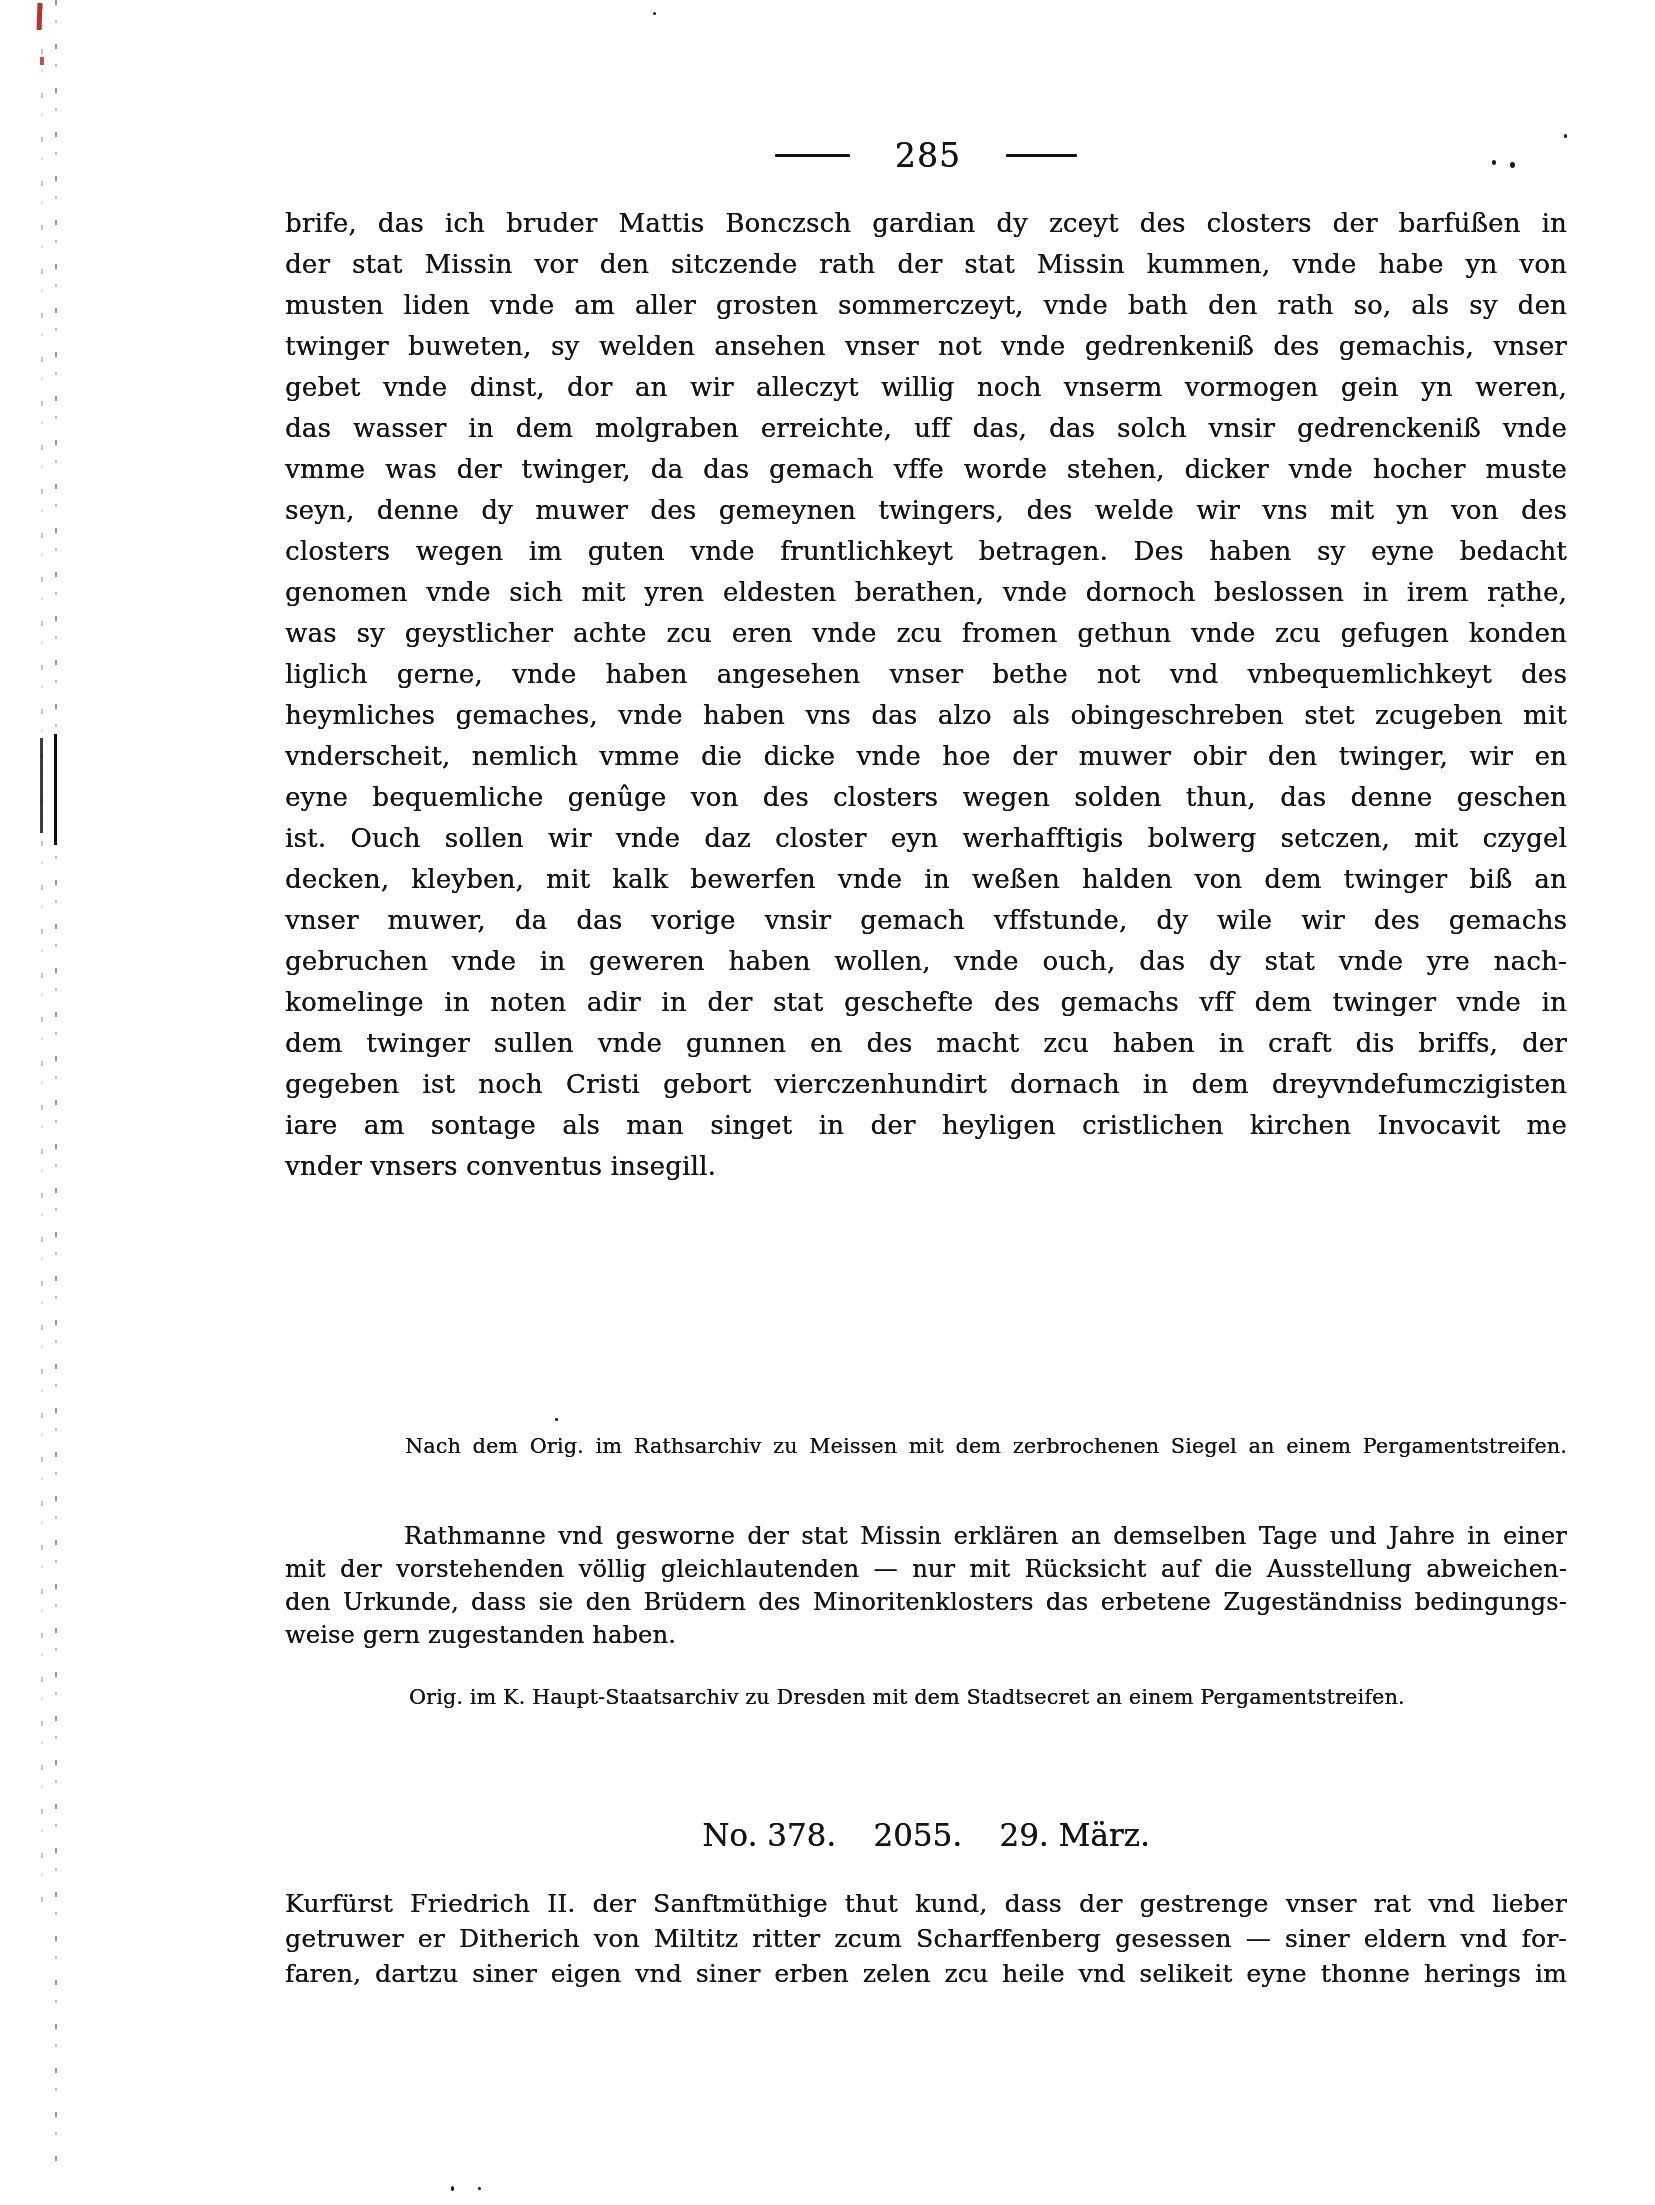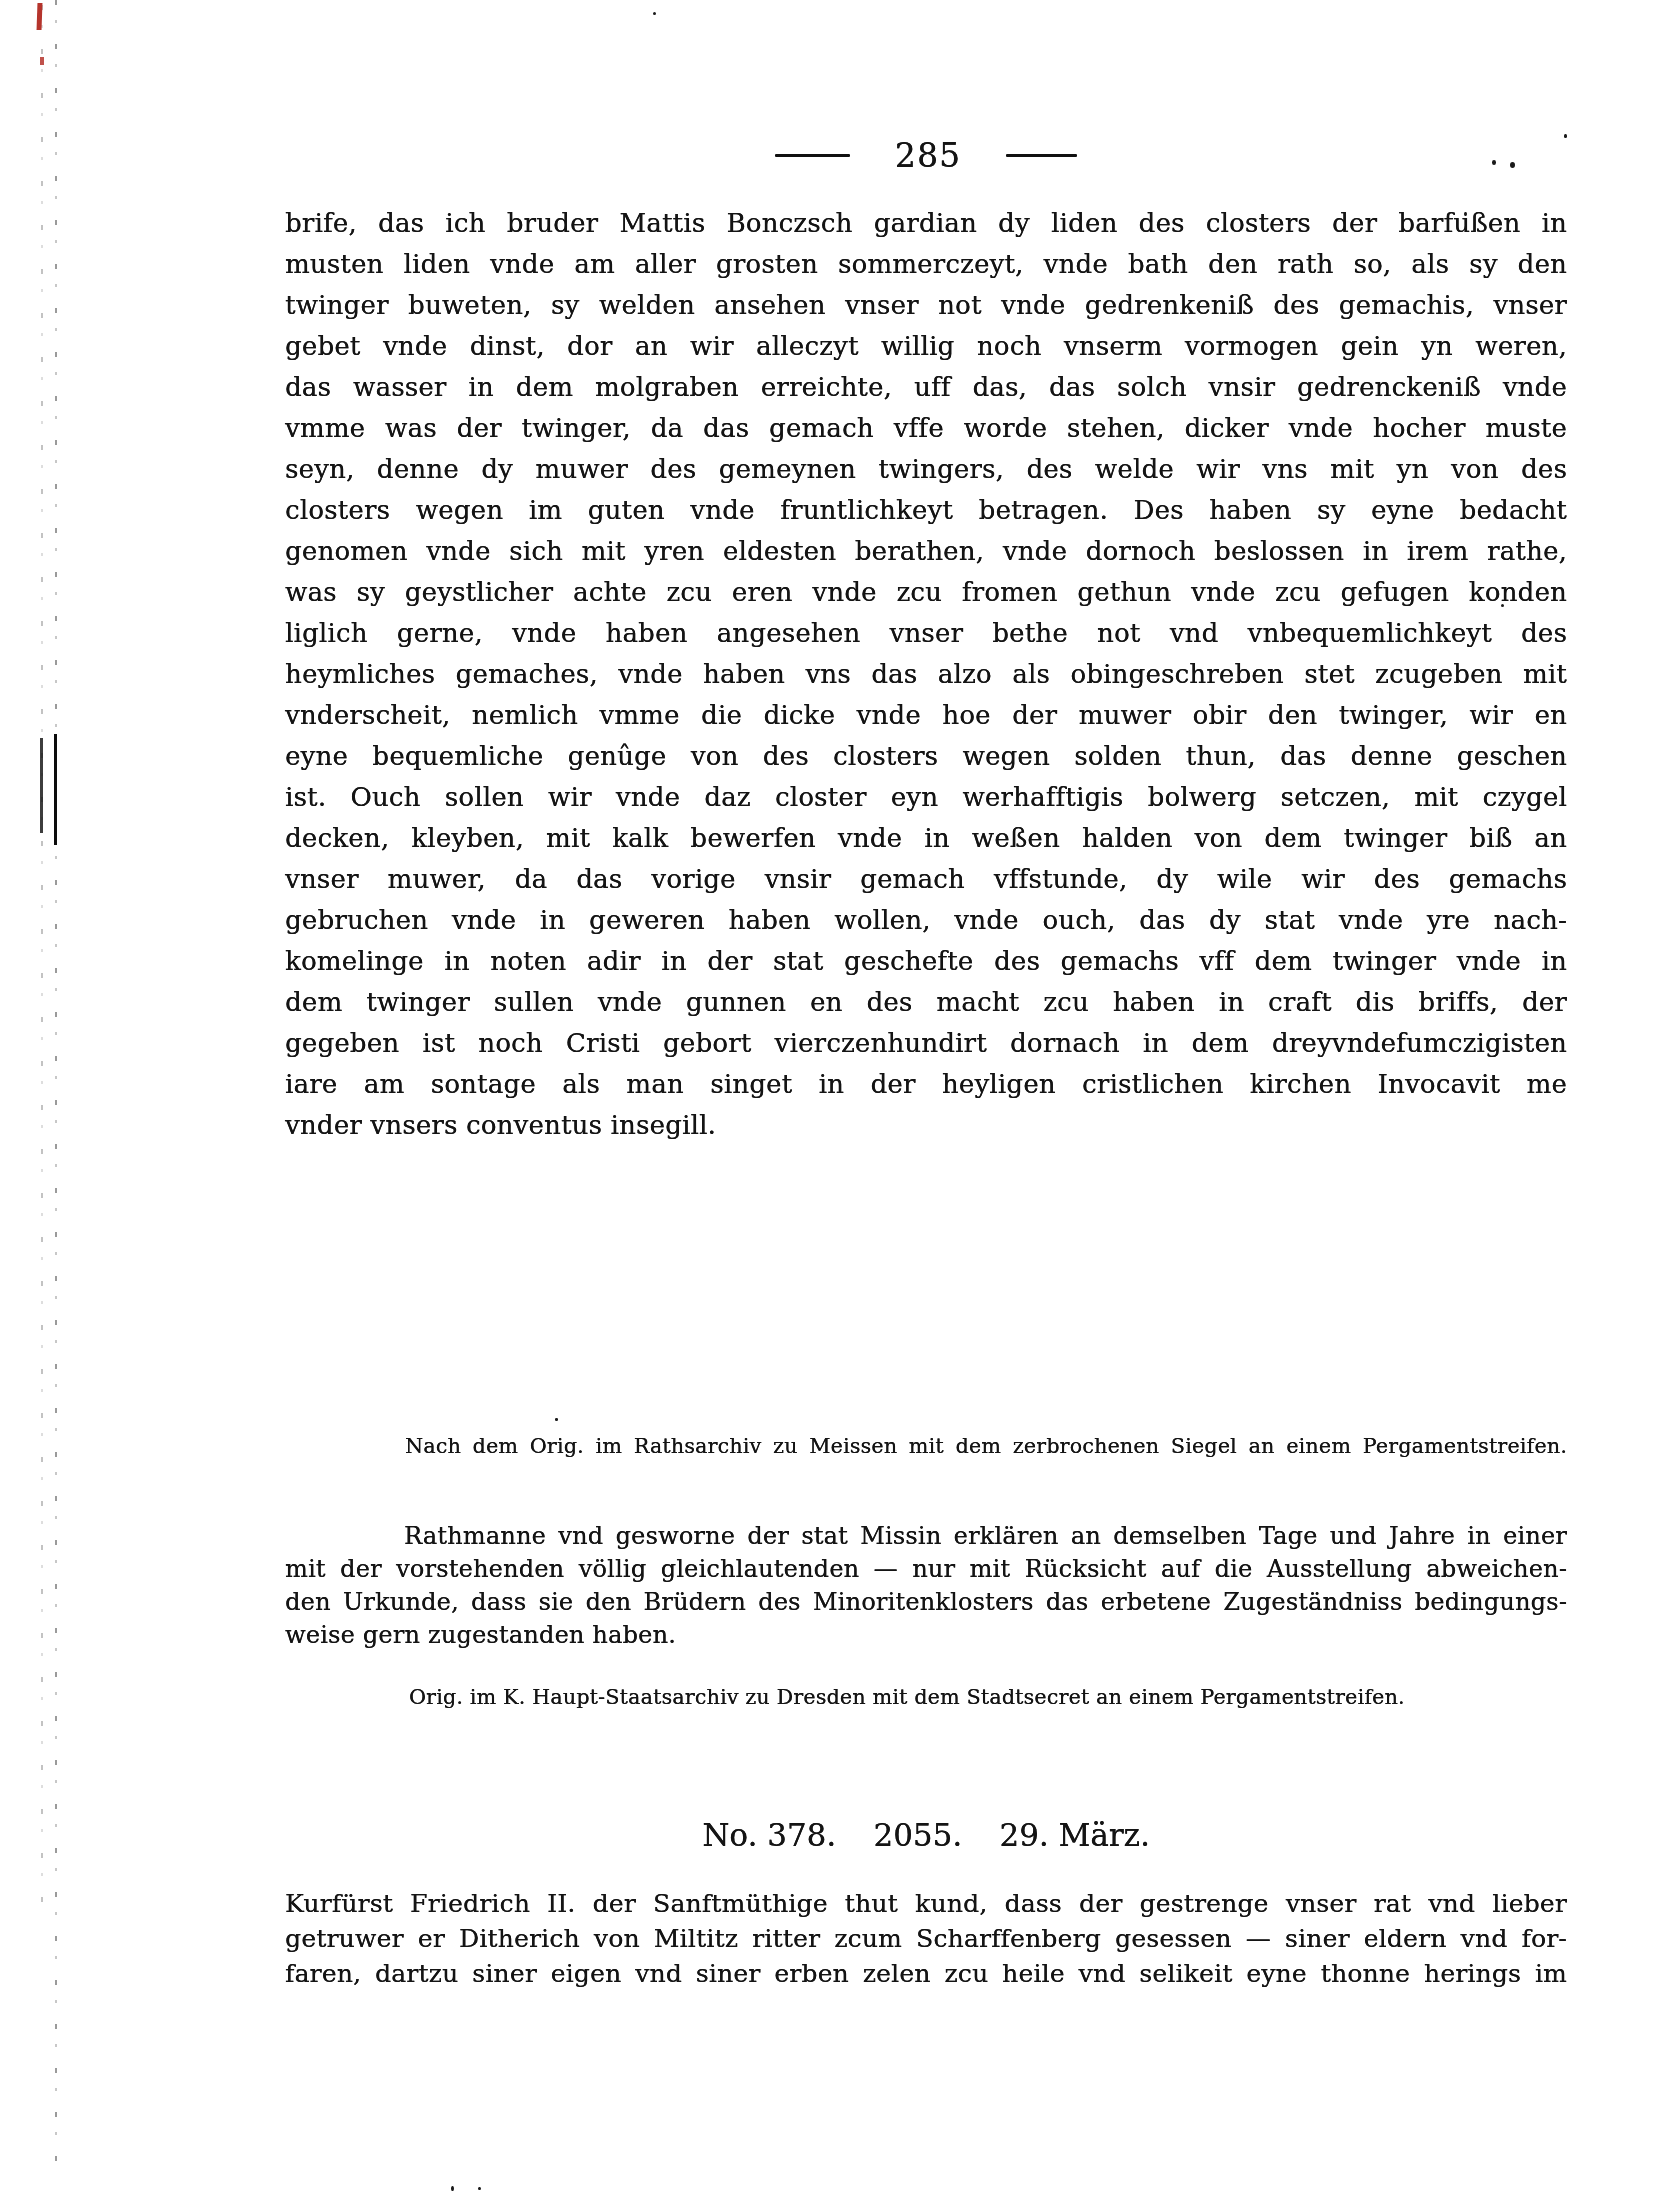--- a/index.html
+++ b/index.html
@@ -127,21 +127,22 @@
   <div class="speck" style="left:451px;top:2186px;width:2.6px;height:5.3px;"></div>
   <div class="speck" style="left:478px;top:2187px;width:2.6px;height:3.2px;"></div>
 
   <header class="page-header">
     <span class="header-rule left"></span>
     <span class="page-num">285</span>
     <span class="header-rule right"></span>
   </header>
 
   <section class="para1">
-    <div class="line">brife, das ich bruder Mattis Bonczsch gardian dy liden des closters der barfußen in</div>
+    <div class="line">brife, das ich bruder Mattis Bonczsch gardian dy zceyt des closters der barfußen in</div>
+    <div class="line">der stat Missin vor den sitczende rath der stat Missin kummen, vnde habe yn von</div>
     <div class="line">musten liden vnde am aller grosten sommerczeyt, vnde bath den rath so, als sy den</div>
     <div class="line">twinger buweten, sy welden ansehen vnser not vnde gedrenkeniß des gemachis, vnser</div>
     <div class="line">gebet vnde dinst, dor an wir alleczyt willig noch vnserm vormogen gein yn weren,</div>
     <div class="line">das wasser in dem molgraben erreichte, uff das, das solch vnsir gedrenckeniß vnde</div>
     <div class="line">vmme was der twinger, da das gemach vffe worde stehen, dicker vnde hocher muste</div>
     <div class="line">seyn, denne dy muwer des gemeynen twingers, des welde wir vns mit yn von des</div>
     <div class="line">closters wegen im guten vnde fruntlichkeyt betragen.  Des haben sy eyne bedacht</div>
     <div class="line">genomen vnde sich mit yren eldesten berathen, vnde dornoch beslossen in irem rathe,</div>
     <div class="line">was sy geystlicher achte zcu eren vnde zcu fromen gethun vnde zcu gefugen konden</div>
     <div class="line">liglich gerne, vnde haben angesehen vnser bethe not vnd vnbequemlichkeyt des</div>

